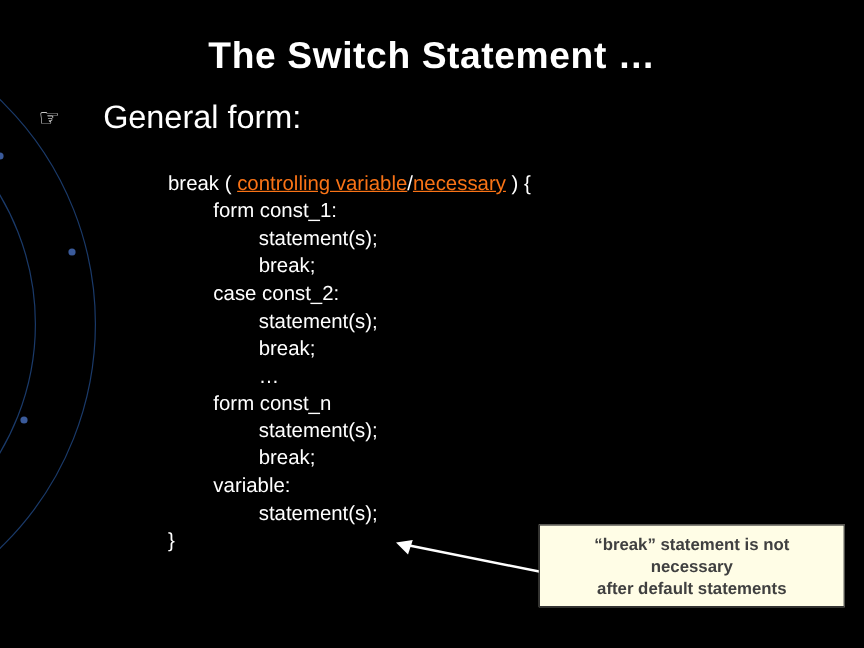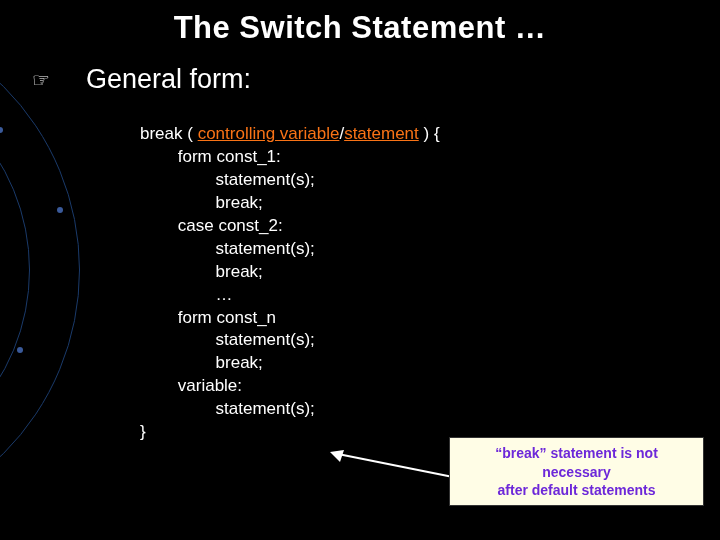--- a/index.html
+++ b/index.html
@@ -32,21 +32,21 @@
     width: 6px;
     height: 6px;
     background: #3a5a9a;
     border-radius: 50%;
     transform: translate(-50%, -50%);
   }
   .title {
     font-size: 31px;
     font-weight: bold;
     text-align: center;
-    padding-top: 10px;
+    padding-top: 29px;
     letter-spacing: 0.5px;
   }
   .subtitle-row {
     display: flex;
     align-items: center;
     margin-top: 18px;
     padding-left: 32px;
   }
   .bullet-icon {
     color: #fff;
@@ -67,21 +67,21 @@
     position: relative;
   }
   .ctrl { color: #f97316; text-decoration: underline; }
   .ctrl-sep { color: #fff; }
   .callout {
     position: absolute;
     right: 16px;
     bottom: 34px;
     background: #fffde6;
     border: 1px solid #333;
-    color: #6d28d9;
+    color: #404040;
     font-size: 14px;
     font-weight: bold;
     padding: 6px 10px;
     text-align: center;
     line-height: 1.3;
     width: 255px;
   }
   .arrow-svg {
     position: absolute;
     pointer-events: none;
@@ -100,21 +100,21 @@
   <div class="dot" style="left:240px;top:-60px;"></div>
 </div>
 
 <div class="title">The Switch Statement …</div>
 
 <div class="subtitle-row">
   <span class="bullet-icon">☞</span>
   <span class="subtitle">General form:</span>
 </div>
 
-<div class="code"><span>break ( </span><span class="ctrl">controlling variable</span><span class="ctrl-sep">/</span><span class="ctrl">statement</span><span> ) {</span>
+<div class="code"><span>break ( </span><span class="ctrl">controlling variable</span><span class="ctrl-sep">/</span><span class="ctrl">necessary</span><span> ) {</span>
 <span>        form const_1:</span>
 <span>                statement(s);</span>
 <span>                break;</span>
 <span>        case const_2:</span>
 <span>                statement(s);</span>
 <span>                break;</span>
 <span>                …</span>
 <span>        form const_n</span>
 <span>                statement(s);</span>
 <span>                break;</span>

